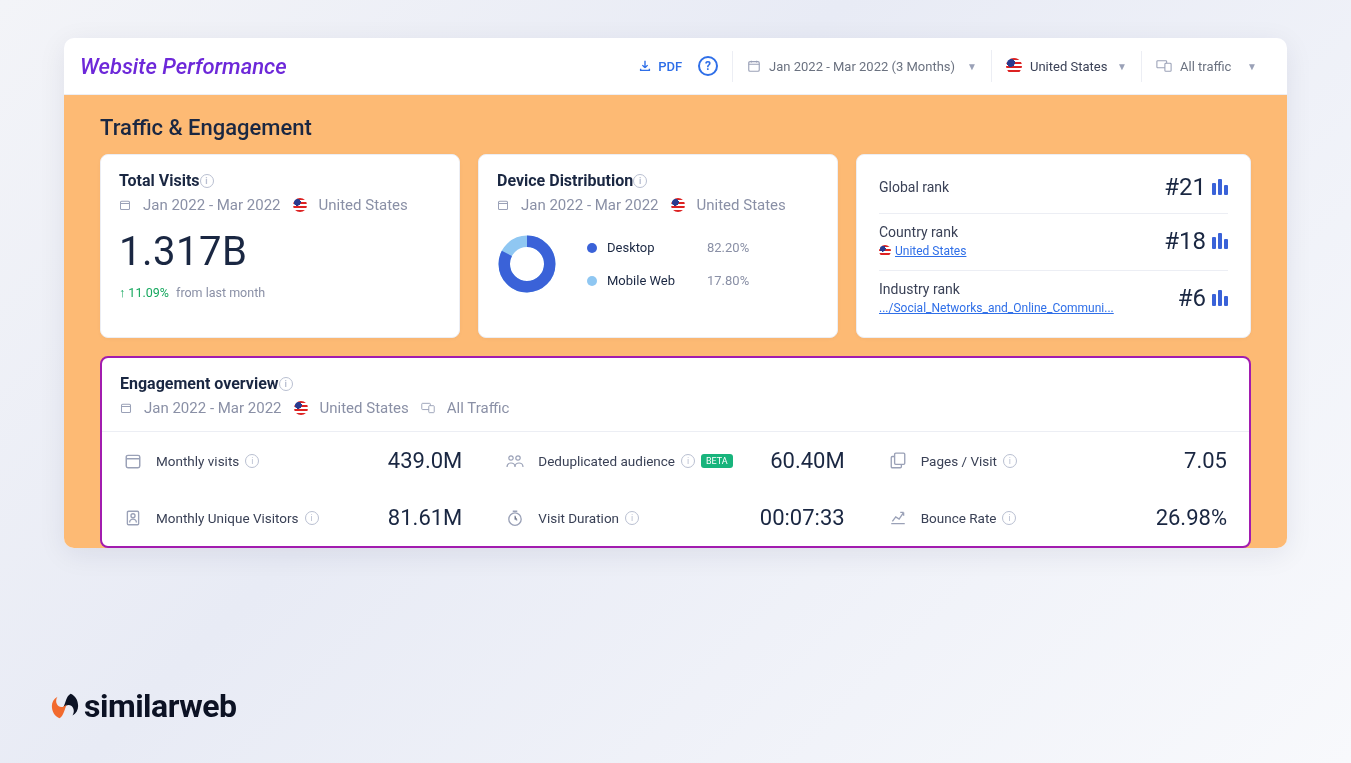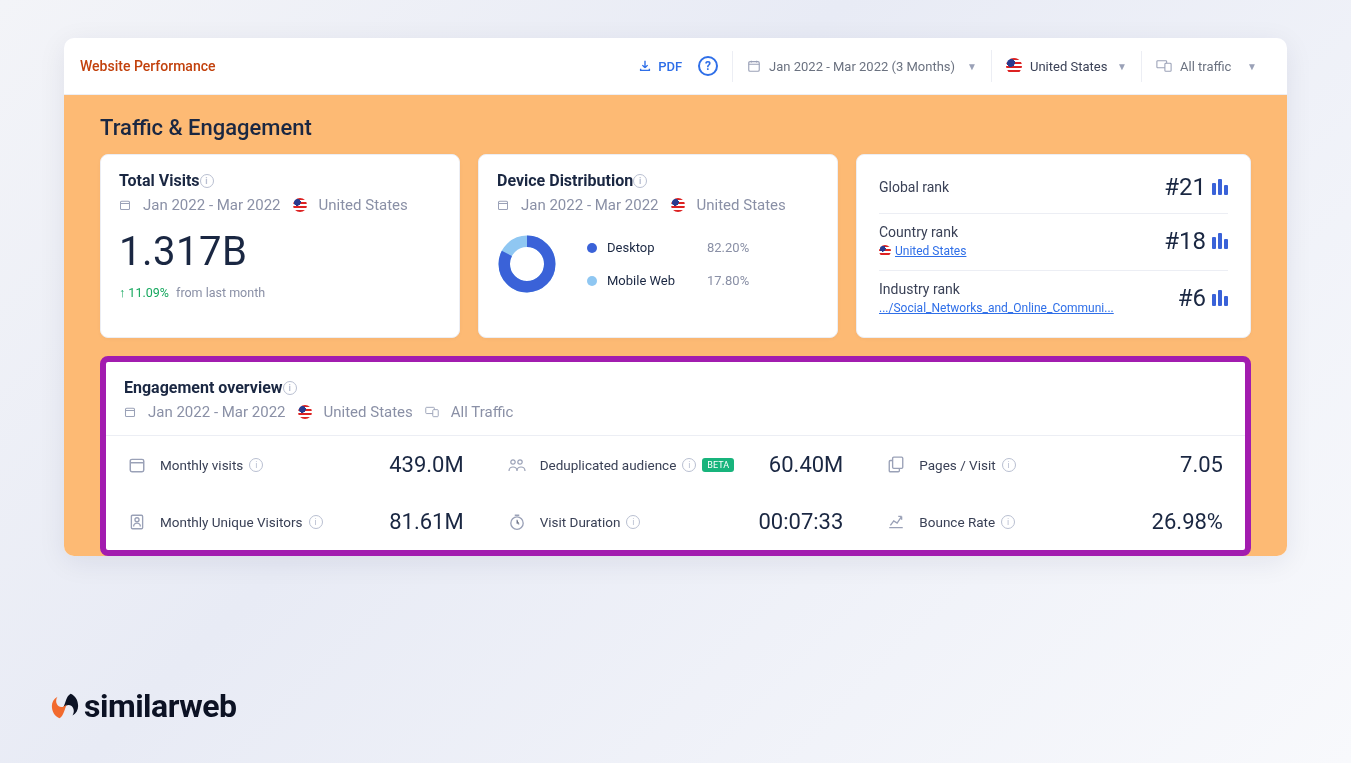--- a/index.html
+++ b/index.html
@@ -14,21 +14,21 @@
     border-radius:10px;
     box-shadow:0 6px 28px rgba(20,30,60,.08);
     overflow:hidden;
   }
   .top-bar {
     display:flex; align-items:center;
     padding:12px 16px 12px 16px;
     border-bottom:1px solid #eceef4;
   }
   .page-title {
-    font-size:14px; font-weight:500; color:#c2410c; flex:0 0 auto;
+    font-size:22px; font-weight:500; color:#6d28d9; flex:0 0 auto;font-style:italic;
   }
   .top-bar .spacer { flex:1; }
   .top-btn {
     display:flex; align-items:center; gap:6px;
     padding:6px 10px; font-size:13px; color:#6b7280;
     cursor:pointer;
   }
   .pdf-btn { color:#2f6fe8; font-weight:500; }
   .help { width:20px; height:20px; border:2px solid #2f6fe8; border-radius:50%; display:flex; align-items:center; justify-content:center; color:#2f6fe8; font-size:12px; font-weight:700; margin:0 14px 0 6px; }
   .selector {
@@ -78,21 +78,21 @@
   .rank-row { display:flex; align-items:center; border-top:1px solid #eceef4; padding:10px 0 12px; }
   .rank-row:first-child { border-top:none; padding-top:0; }
   .rank-left { display:flex; flex-direction:column; gap:4px; }
   .rank-left .lbl { font-size:14px; color:#3a4156; }
   .rank-left .sub { font-size:12px; color:#2f6fe8; text-decoration:underline; display:flex; align-items:center; gap:4px; }
   .rank-right { margin-left:auto; display:flex; align-items:center; gap:6px; }
   .rank-val { font-size:24px; font-weight:400; color:#1a2742; }
   .bars { display:flex; gap:2px; align-items:flex-end; }
   .bars span { width:4px; background:#3a62d8; display:block; border-radius:1px; }
   .eng-card {
-    margin:0 18px; background:#fff; border:6px solid #a21caf; border-radius:8px;
+    margin:0 18px; background:#fff; border:2px solid #a21caf; border-radius:8px;
     padding:16px 0 0 0;
   }
   .eng-head { padding:0 18px 14px; }
   .eng-grid {
     border-top:1px solid #eceef4;
     display:grid;
     grid-template-columns: 1fr 1fr 1fr;
     column-gap:0;
   }
   .metric {

